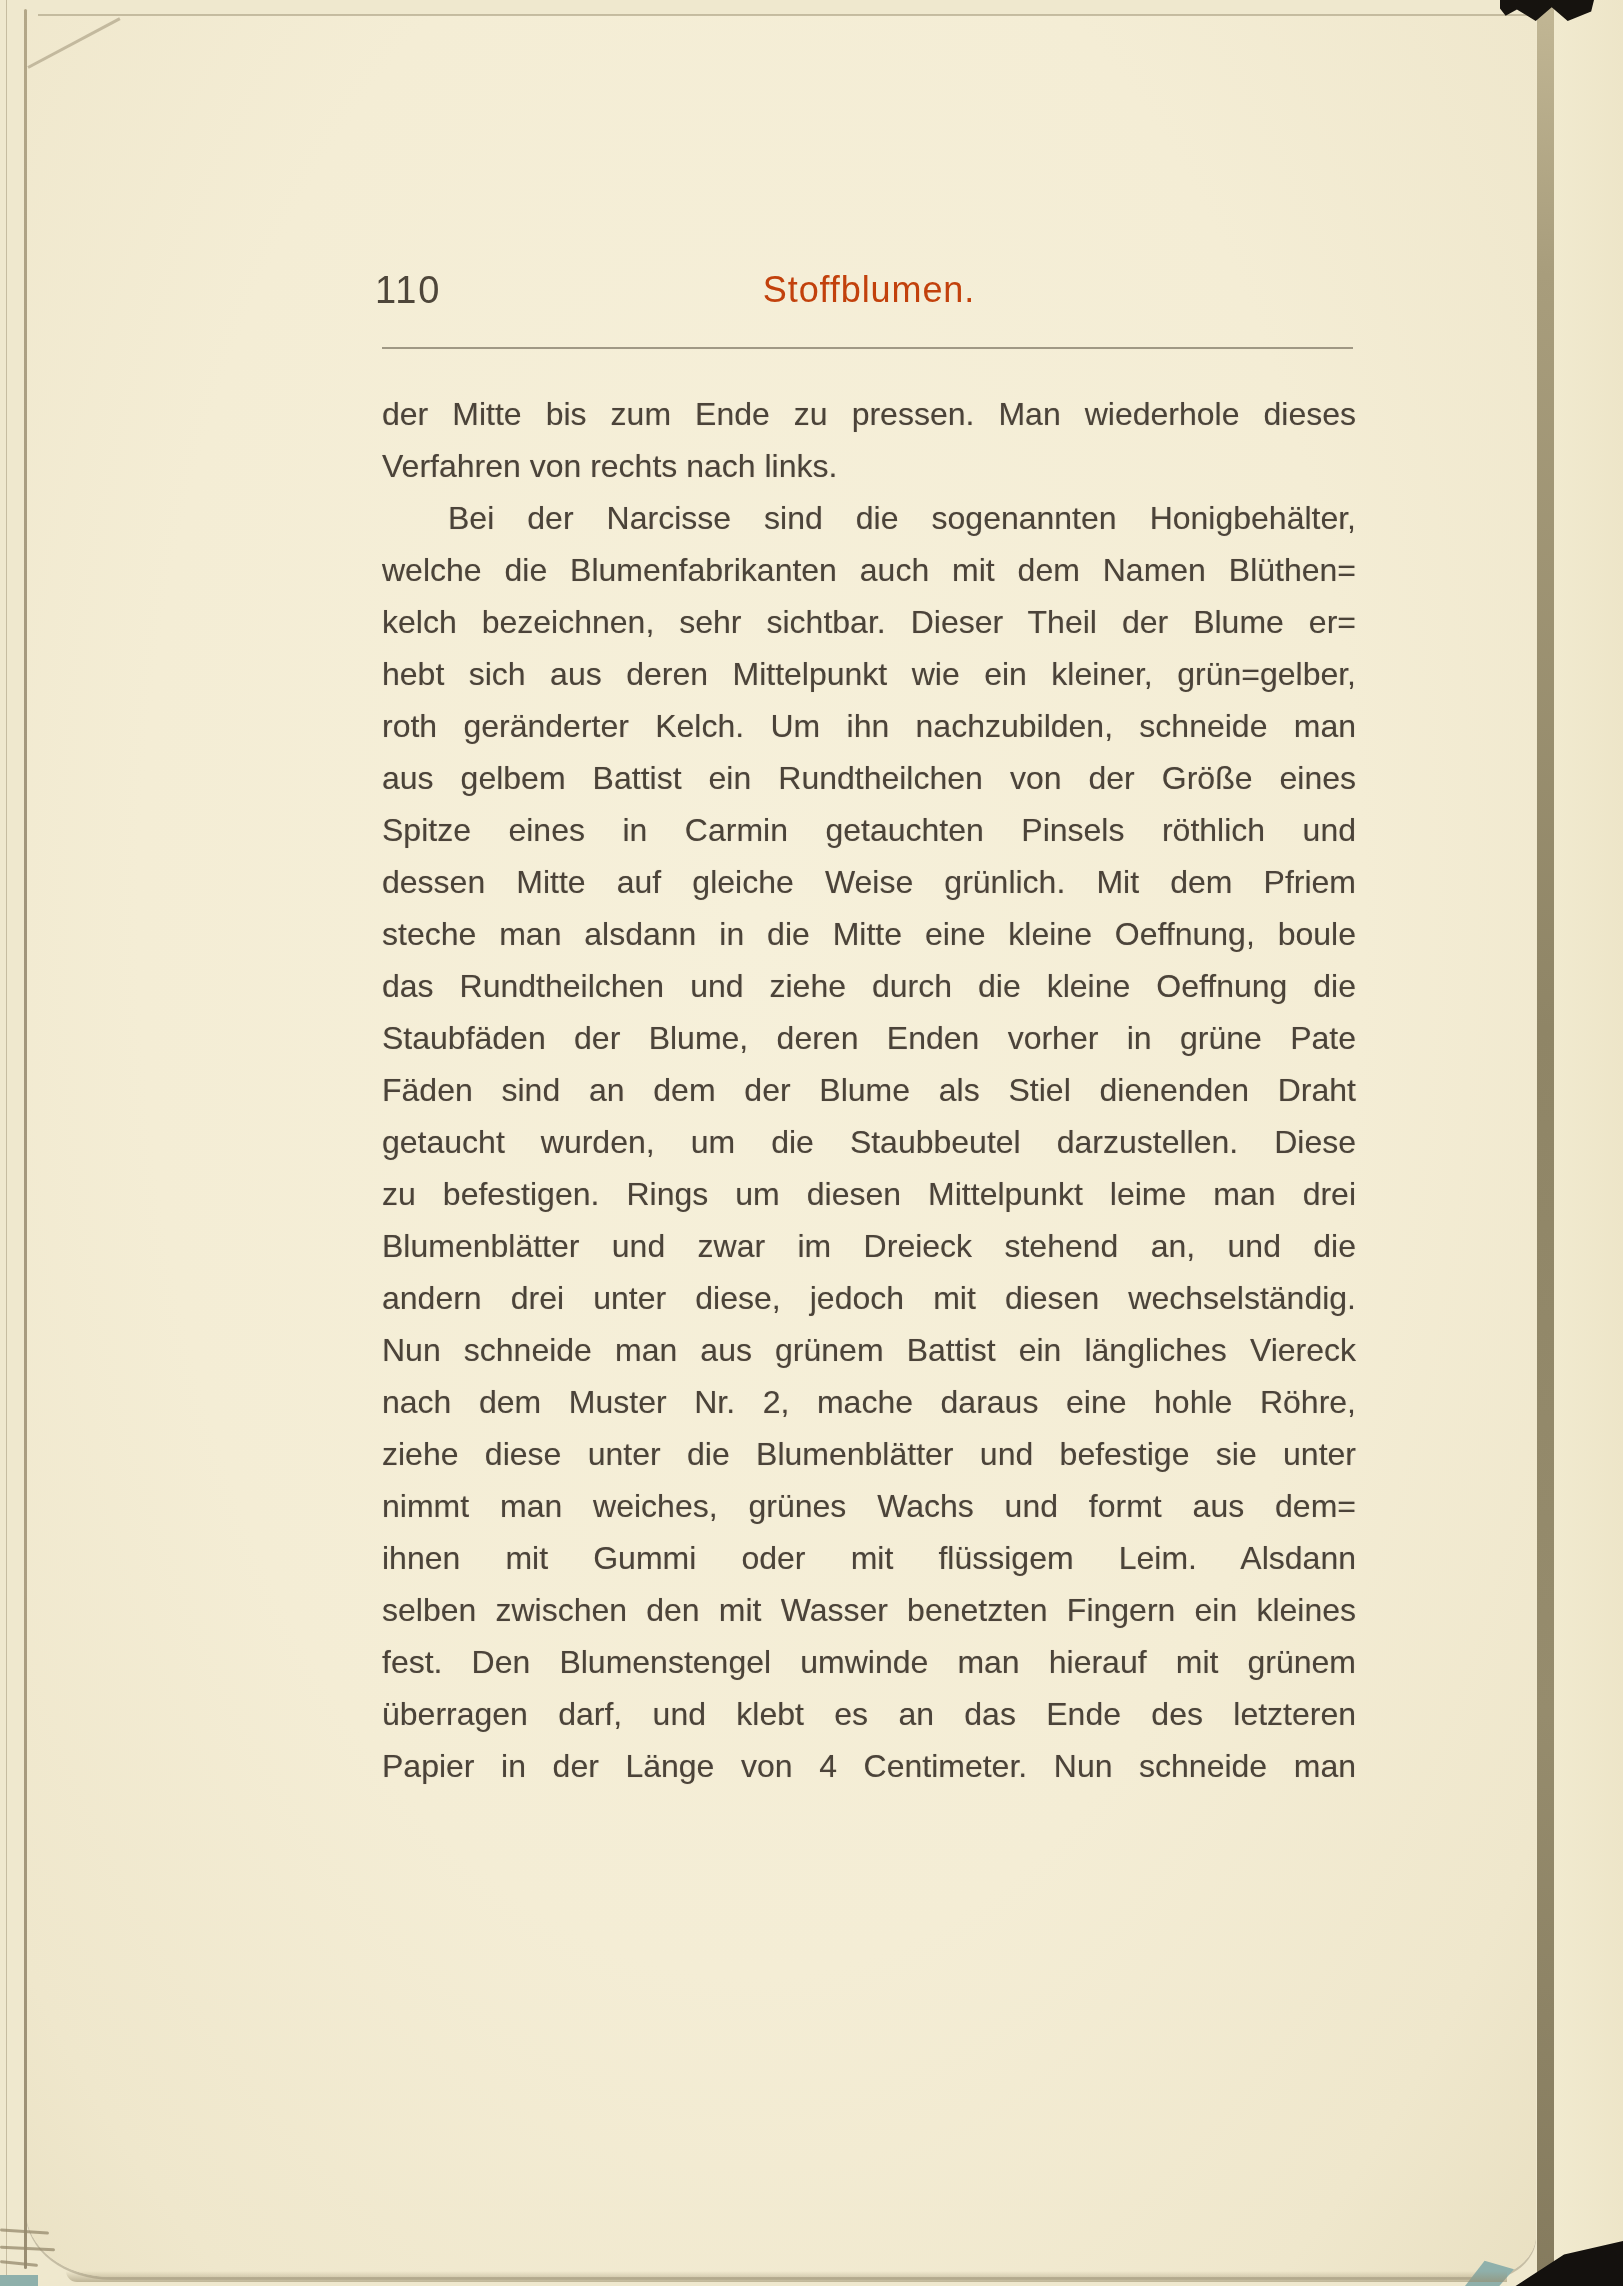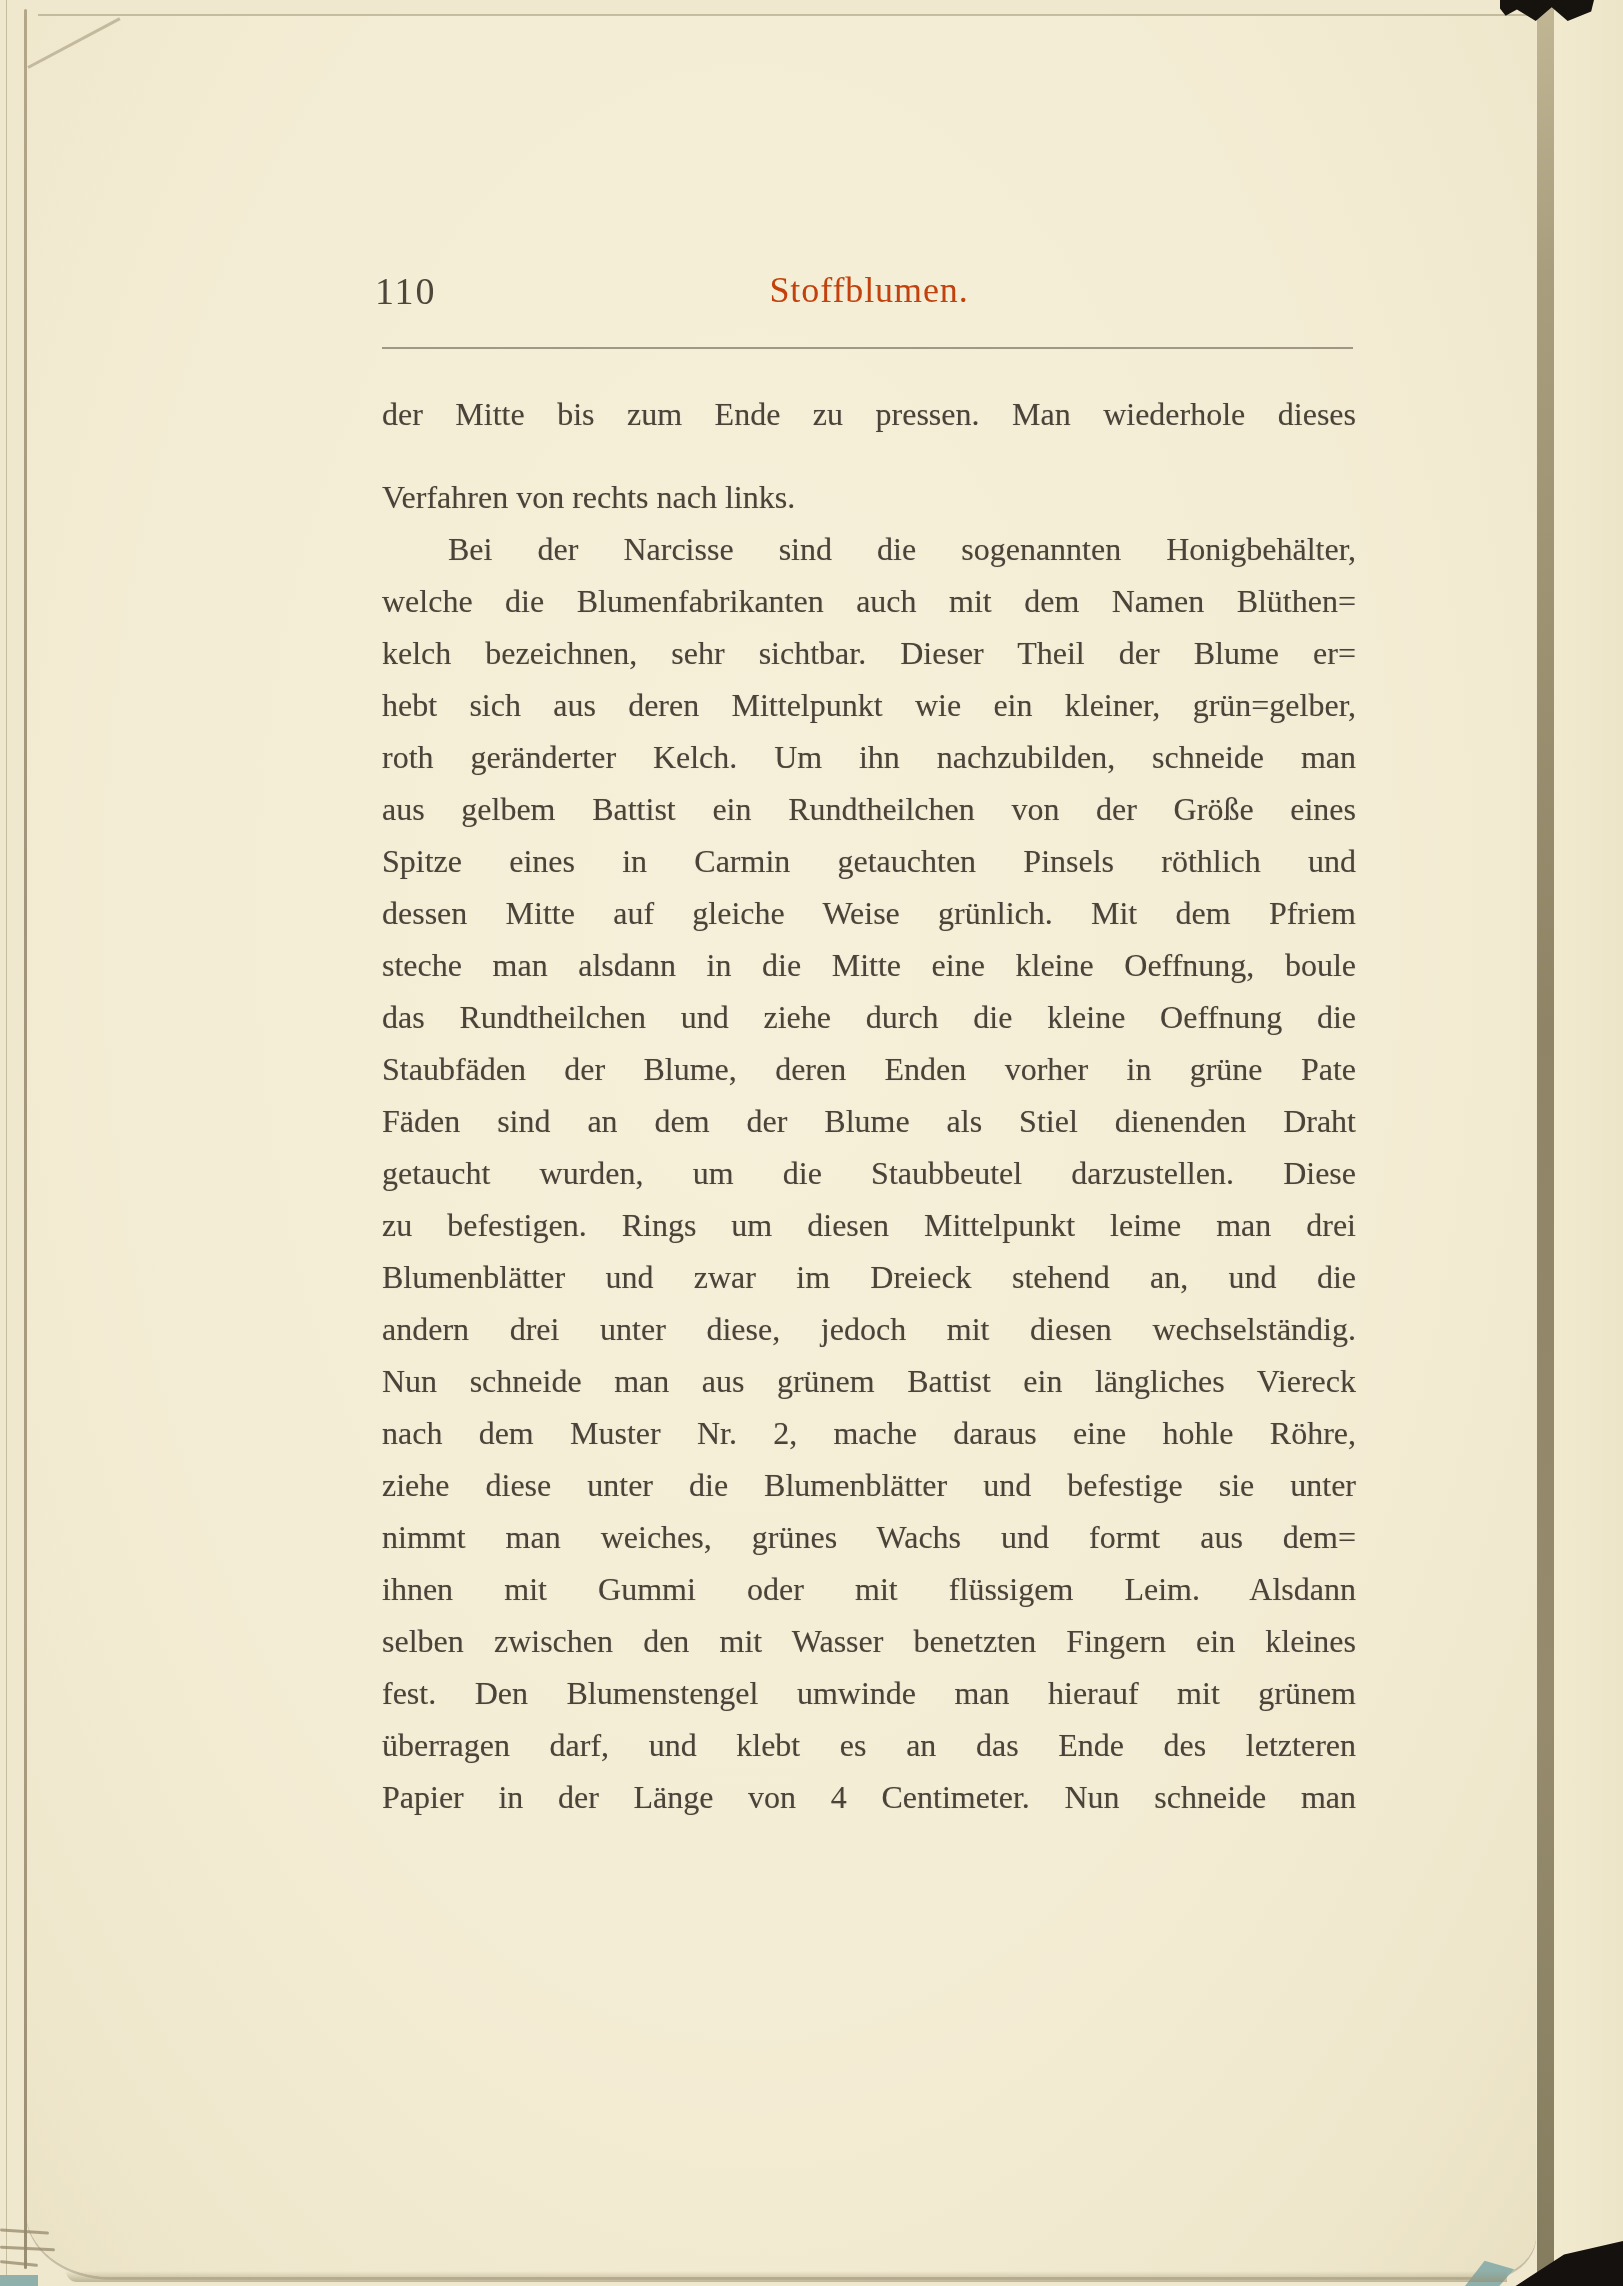--- a/index.html
+++ b/index.html
@@ -1,21 +1,21 @@
 <!DOCTYPE html>
 <html style="font-size:15px"><head>
 <meta charset="utf-8">
 <style>
   html,body{margin:0;padding:0;}
   #canvas{
     position:relative;
     width:1623px;height:2286px;
     background:#efe8ce;
     overflow:hidden;
-    font-family:Liberation Serif, serif;
+    font-family:Liberation Sans, sans-serif;
   }
   
   #next-page-strip{
     position:absolute;left:1554px;top:0;width:70px;height:2286px;
     background:linear-gradient(to right,#f1eacf,#ede5c8);
   }
   #gutter-band{
     position:absolute;left:1537px;top:0;width:17px;height:2286px;
     background:linear-gradient(to bottom,#c2b795 0%,#a89d7c 12%,#8f8566 45%,#968c6d 75%,#857b5e 100%);
   }
@@ -95,21 +95,21 @@
   }
   .text-line{
     height:52px;line-height:52px;
     white-space:nowrap;
     text-align:justify;
     -moz-text-align-last:justify;
     text-align-last:justify;
     text-shadow:0 0 0.9px rgba(75,67,57,.35);
   }
   .text-line.short{
-    text-align:left;text-align-last:left;margin-top:31px;-moz-text-align-last:left;
+    text-align:left;text-align-last:left;-moz-text-align-last:left;
   }
   .text-line.indent{ text-indent:66px; }
 </style>
 </head>
 <body>
 
 <div id="canvas">
 
   <div id="next-page-strip"></div>
   <div id="gutter-band"></div>

